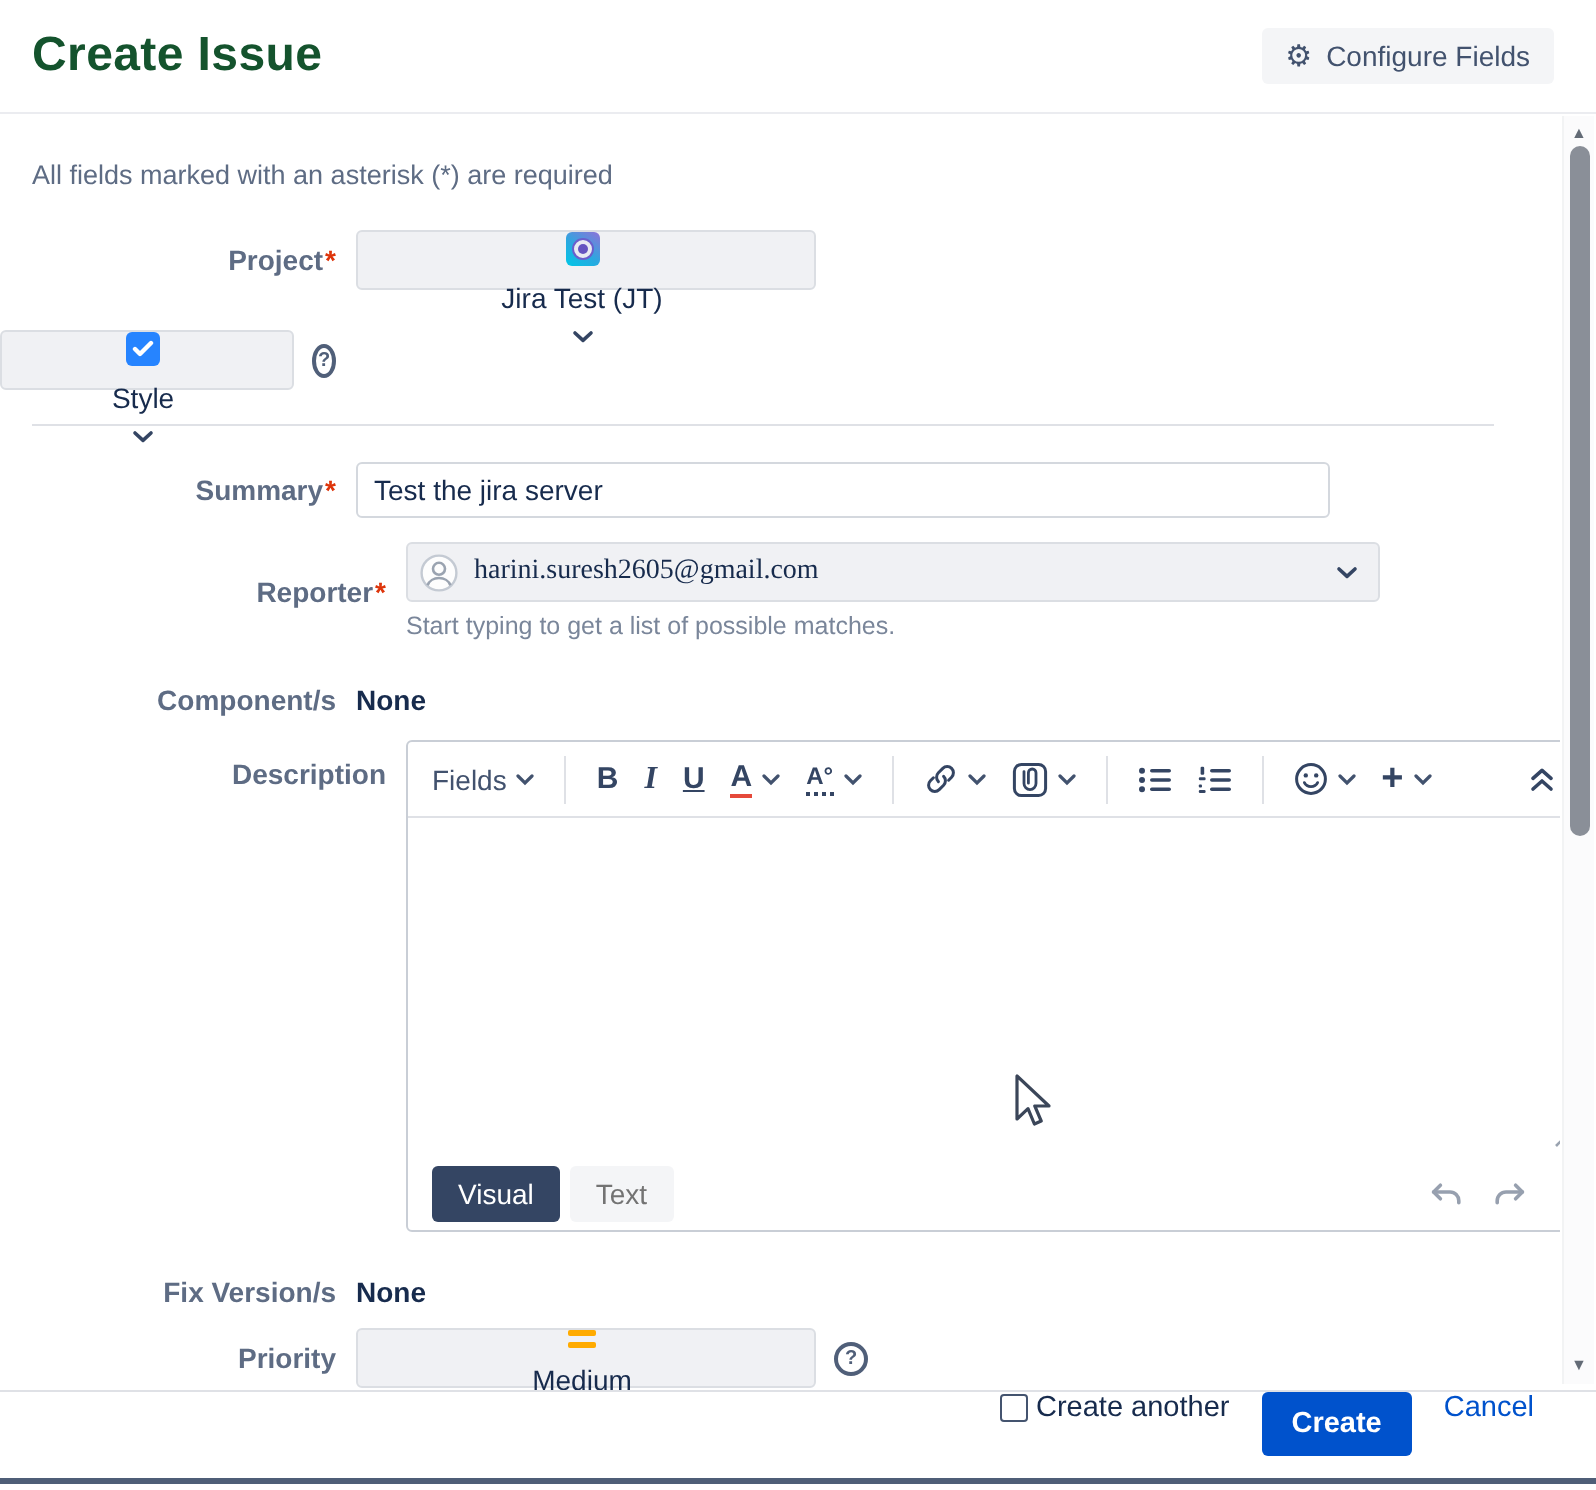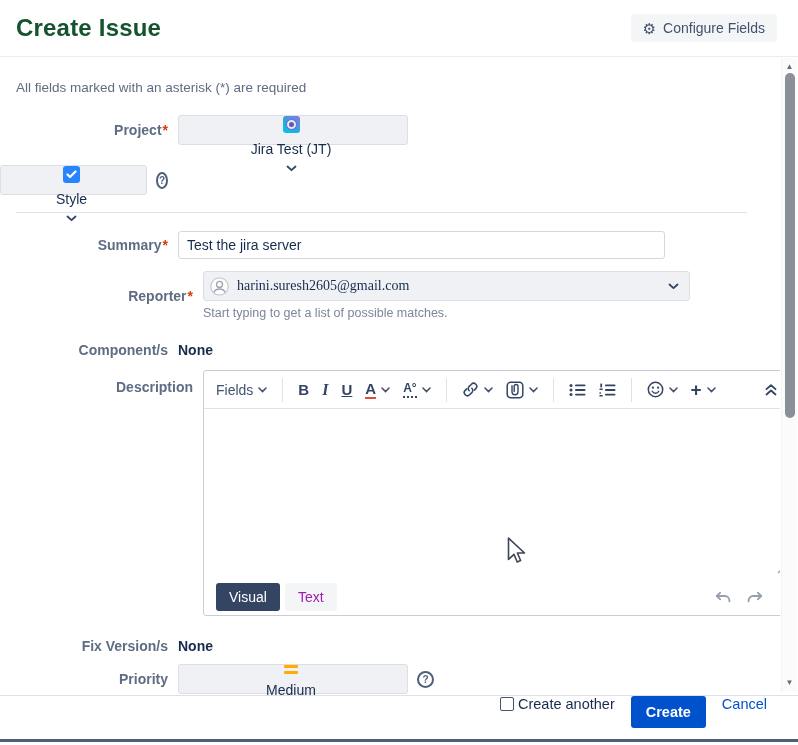--- a/index.html
+++ b/index.html
@@ -114,21 +114,21 @@
   .edit-area { position:relative; height:170px; background:#fff; }
   .resize-handle { position:absolute; right:2px; bottom:2px; }
   .editor-tabs {
     display:flex; align-items:center; gap:5px; padding:8px 12px; height:36px;
   }
   .tab-visual {
     background:#344563; color:#fff; border:none; border-radius:3px;
     padding:6px 13px; font-size:14px; cursor:pointer; font-family:"Liberation Sans", sans-serif;
   }
   .tab-text {
-    background:#F4F5F7; color:#a21caf; border:none; border-radius:3px;
+    background:#F4F5F7; color:#737373; border:none; border-radius:3px;
     padding:6px 13px; font-size:14px; cursor:pointer; font-family:"Liberation Sans", sans-serif;
   }
   .undo-redo { margin-left:auto; display:flex; gap:14px; padding-right:14px; }
   .undo-redo svg { display:block; cursor:pointer; }
 
   
   .sbar {
     position:absolute; top:58px; right:1px; bottom:53px; width:16px;
     background:#FBFBFC; border-left:1px solid #F2F3F4;
   }

